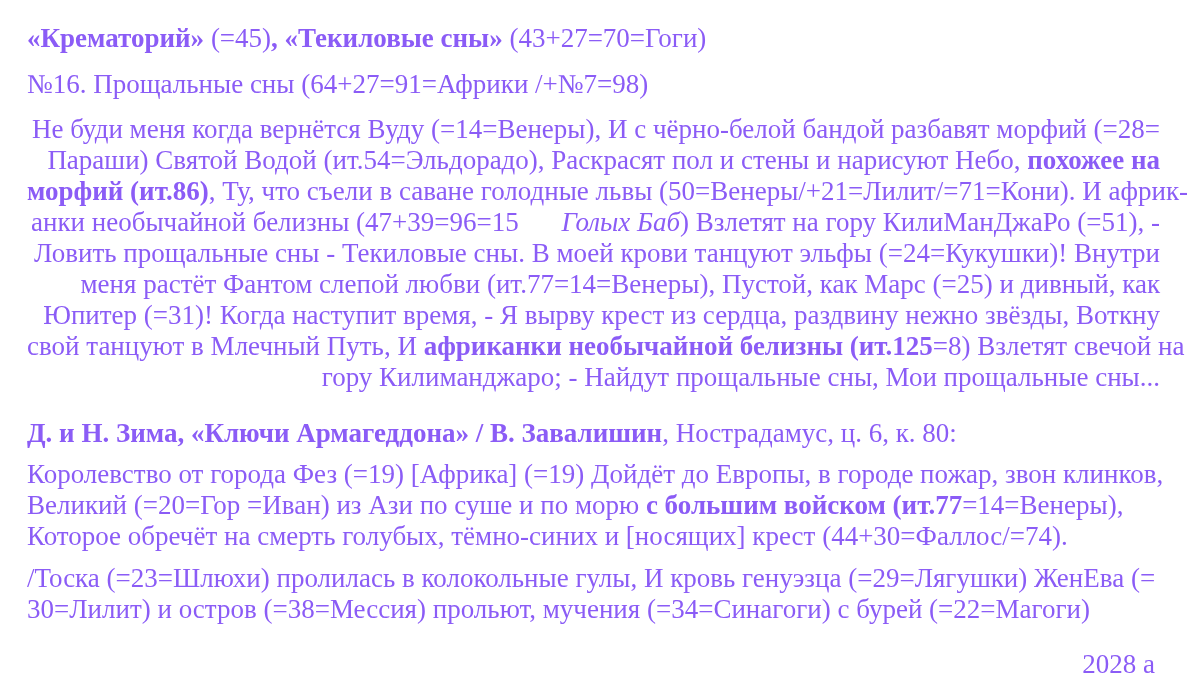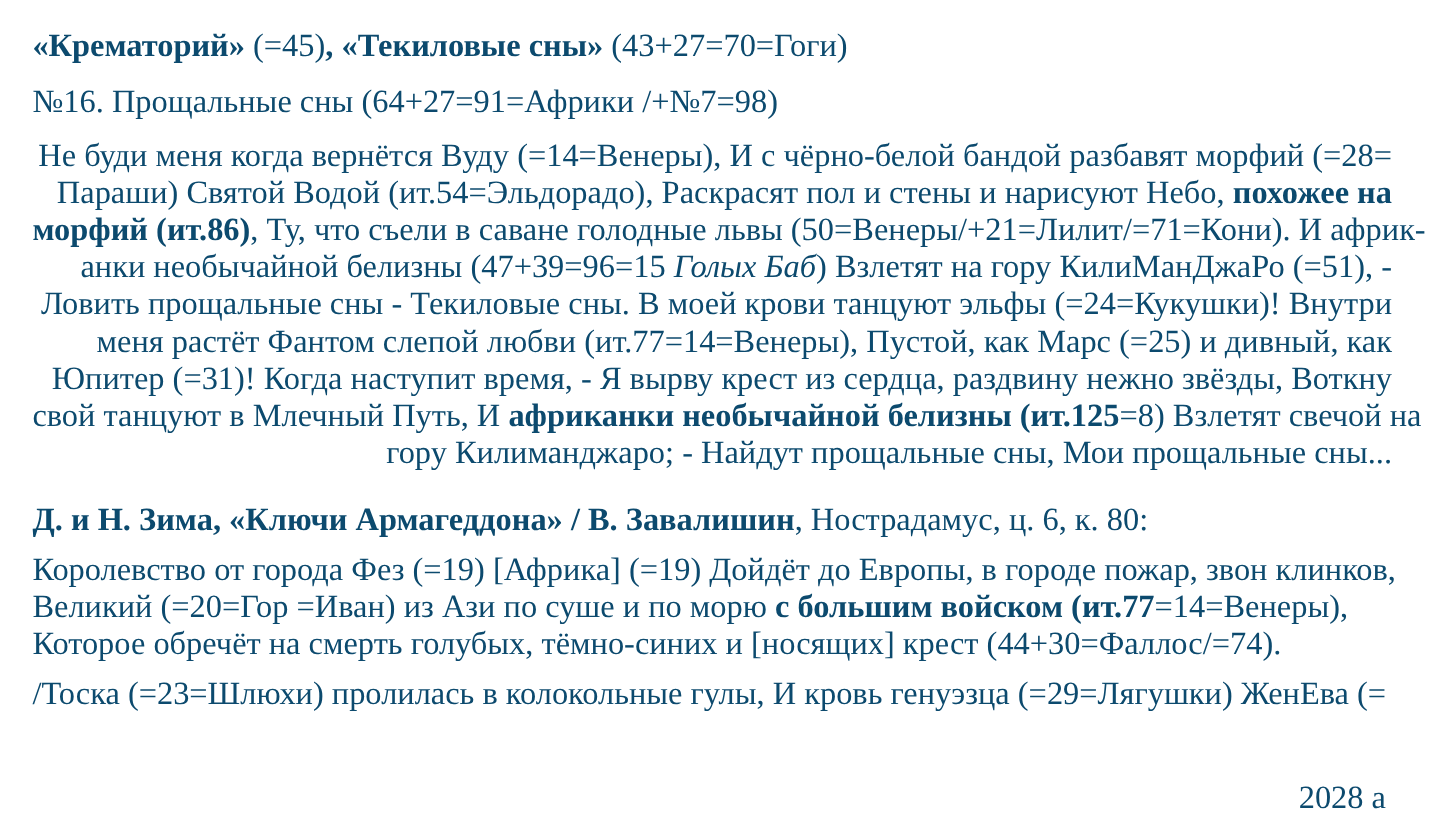--- a/index.html
+++ b/index.html
@@ -5,36 +5,36 @@
   html, body {
     margin: 0;
     padding: 0;
     background: #ffffff;
   }
   .page {
     position: relative;
     width: 1200px;
     height: 682px;
     background: #ffffff;
-    color: #0c4a6e;
+    color: #8b5cf6;
     font-family: "Liberation Serif", "DejaVu Serif", serif;
     font-size: 27px;
     line-height: 31px;
     overflow: hidden;
   }
   .block {
     position: absolute;
     left: 27px;
     right: 40px;
   }
   .line {
     white-space: nowrap;
   }
   .b { font-weight: bold; }
-  .i { font-style: italic; }
+  .i { font-style: italic; margin-left: 36px; }
   .title-line { top: 23px; }
   .track-line { top: 69px; }
   .lyrics-block { top: 114px; text-align: right; }
   .section-heading { top: 418px; }
   .quatrain-block { top: 459px; }
   .translation-block { top: 563px; }
   .footer-label {
     position: absolute;
     top: 649px;
     right: 45px;
@@ -70,17 +70,18 @@
   </div>
 
   <div class="block quatrain-block">
     <div class="line">Королевство от города Фез (=19) [Африка] (=19) Дойдёт до Европы, в городе пожар, звон клинков,</div>
     <div class="line"><span>Великий (=20=Гор =Иван) из Ази по суше и по морю </span><span class="b">с большим войском (ит.77</span><span>=14=Венеры),</span></div>
     <div class="line">Которое обречёт на смерть голубых, тёмно-синих и [носящих] крест (44+30=Фаллос/=74).</div>
   </div>
 
   <div class="block translation-block">
     <div class="line">/Тоска (=23=Шлюхи) пролилась в колокольные гулы, И кровь генуэзца (=29=Лягушки) ЖенЕва (=</div>
+    <div class="line">30=Лилит) и остров (=38=Мессия) прольют, мучения (=34=Синагоги) с бурей (=22=Магоги)</div>
   </div>
 
   <div class="footer-label line">2028 а</div>
 
 </div>
 
 </body></html>

